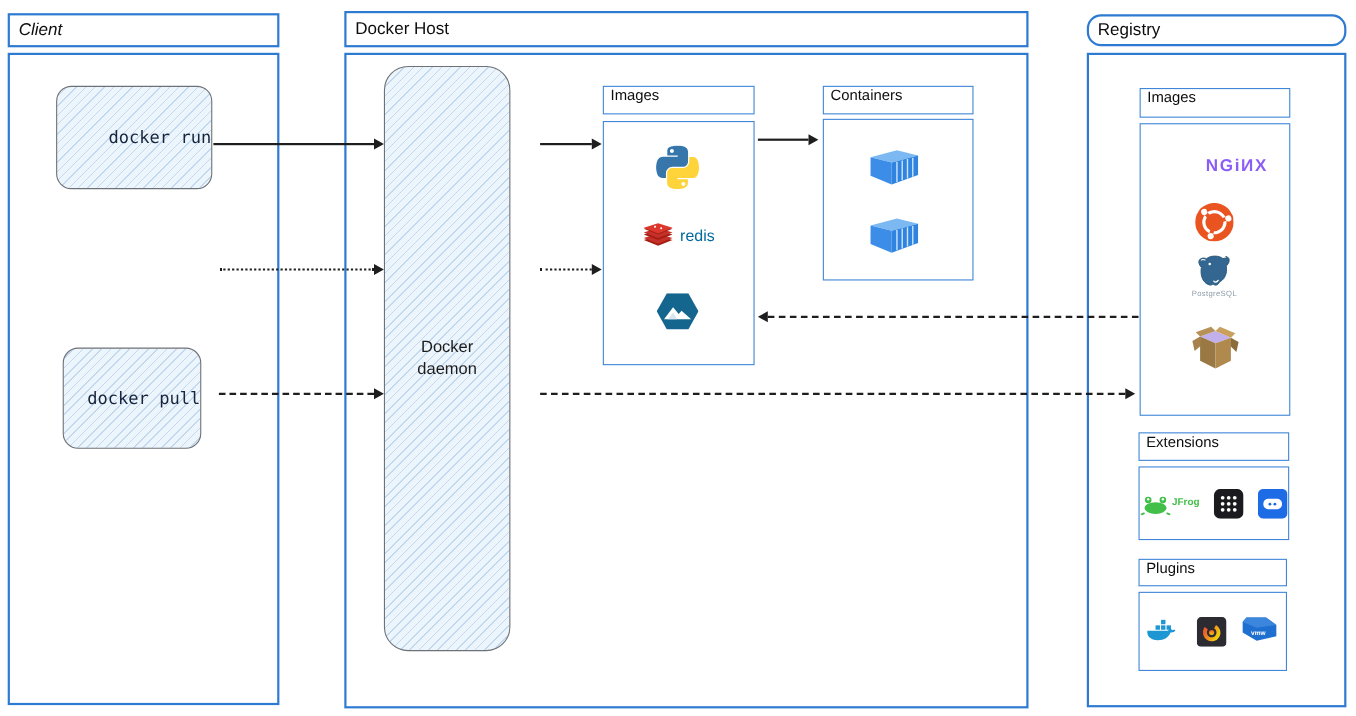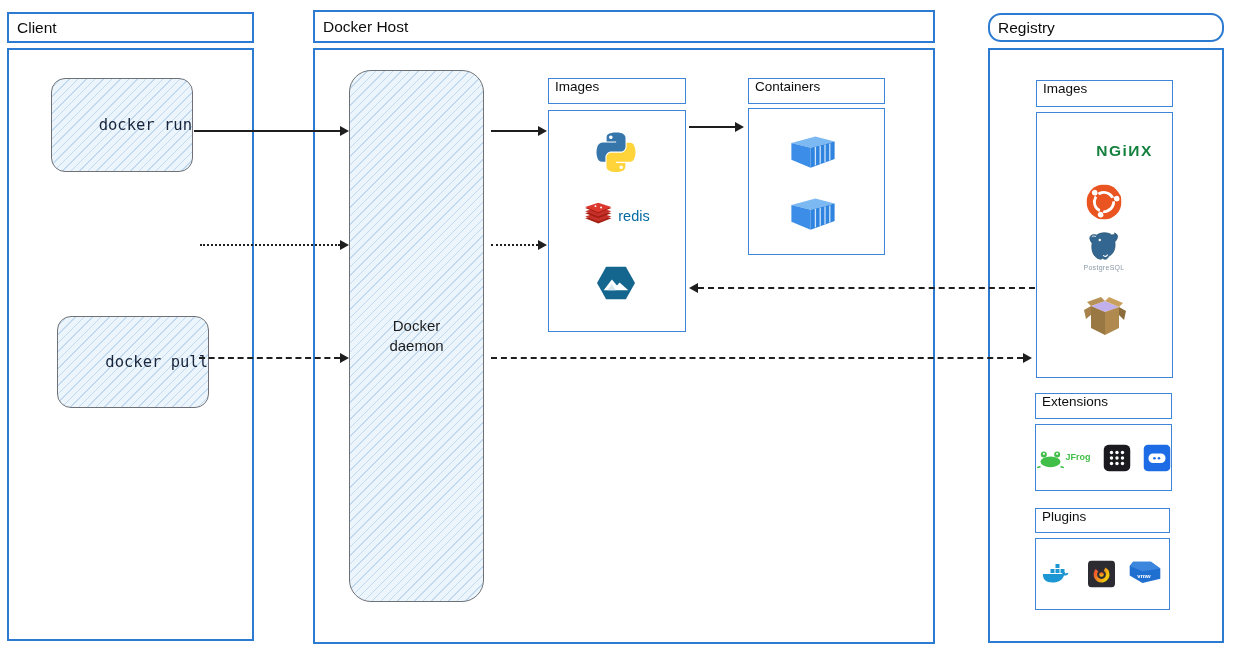--- a/index.html
+++ b/index.html
@@ -22,50 +22,50 @@
   .arrow{position:absolute;height:0;border-top:2px solid #1e1e1e;}
   .arrow.dotted{border-top-style:dotted;}
   .arrow.dashed{border-top-style:dashed;}
   .head-r{position:absolute;right:-9px;top:-6px;width:0;height:0;
           border-left:9px solid #1e1e1e;border-top:5px solid transparent;border-bottom:5px solid transparent;}
   .head-l{position:absolute;left:-9px;top:-6px;width:0;height:0;
           border-right:9px solid #1e1e1e;border-top:5px solid transparent;border-bottom:5px solid transparent;}
   .center{position:absolute;transform:translate(-50%,-50%);display:flex;align-items:center;justify-content:center;}
   .icon-row{display:flex;align-items:center;gap:6px;}
   .redis-text{font-size:14.5px;color:#0369a1;}
-  .nginx-text{font-weight:bold;font-size:15.5px;letter-spacing:1.5px;color:#15803d;margin-left:41px;}
+  .nginx-text{font-weight:bold;font-size:15.5px;letter-spacing:1.5px;color:#8b5cf6;margin-left:41px;}
   .pg-stack{display:flex;flex-direction:column;align-items:center;gap:1px;}
   .pg-text{font-size:7px;color:#8b9aa8;letter-spacing:.3px;}
   .jfrog-stack{display:flex;flex-direction:row;align-items:center;line-height:1;}
   .jfrog-text{font-size:9px;font-weight:bold;color:#41bf49;margin-top:-2px;}
   .ext-row,.plug-row{display:flex;align-items:center;gap:13px;}
 </style>
 </head>
 <body>
 
 <div id="canvas">
 
-  <div class="titlebar" style="left:7px;top:12px;width:247px;height:31px;">
+  <div class="titlebar" style="left:7px;top:12px;width:247px;height:31px;font-style:italic;">
     <span>Client</span>
   </div>
   <div class="frame" style="left:7px;top:48px;width:247px;height:593px;"></div>
 
   <div class="cmd sketch" style="left:51px;top:78px;width:142px;height:94px;">
     <span>docker run</span>
   </div>
-  <div class="cmd sketch" style="left:57px;top:316px;width:152px;height:92px;">
+  <div class="cmd sketch" style="left:57px;top:316px;width:126px;height:92px;">
     <span>docker pull</span>
   </div>
 
   <div class="titlebar" style="left:313px;top:10px;width:622px;height:33px;">
     <span>Docker Host</span>
   </div>
   <div class="frame" style="left:313px;top:48px;width:622px;height:596px;"></div>
 
-  <div class="daemon sketch" style="left:349px;top:70px;width:135px;height:532px;">
+  <div class="daemon sketch" style="left:349px;top:60px;width:115px;height:532px;">
     <span class="dlabel">Docker daemon</span>
   </div>
 
   <div class="label-sm" style="left:548px;top:78px;width:138px;height:26px;">
     <span>Images</span>
   </div>
   <div class="inner-box" style="left:548px;top:110px;width:138px;height:222px;"></div>
 
   <div class="center" style="left:616px;top:152px;">
     <svg width="40" height="40" viewBox="0 0 128 128">

